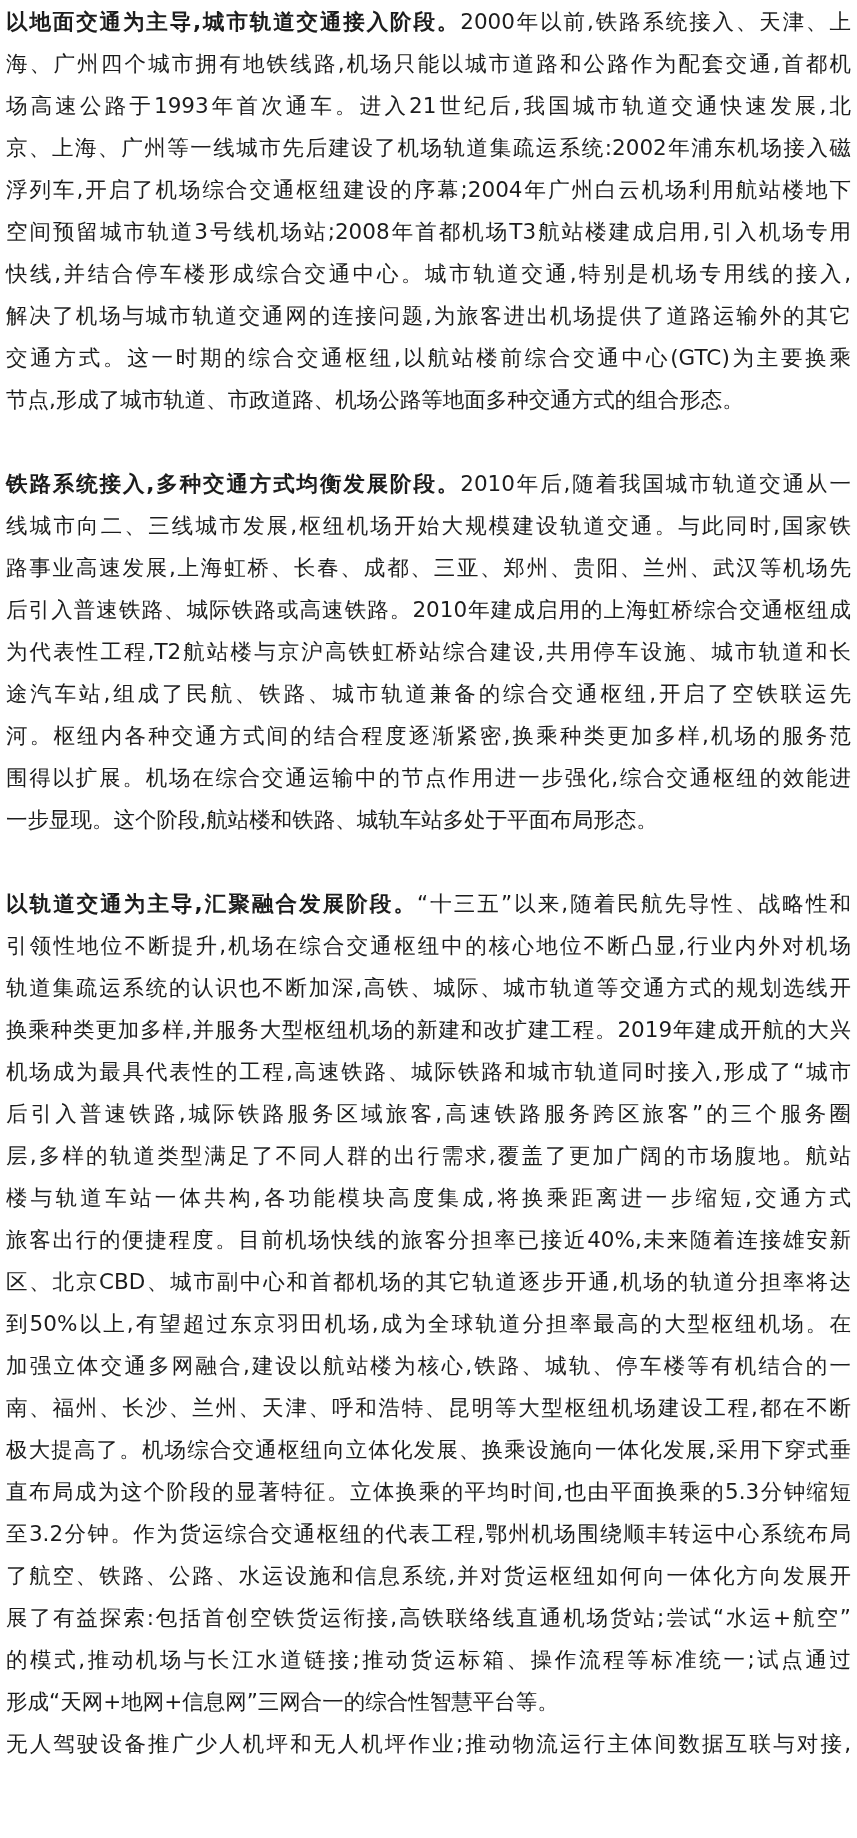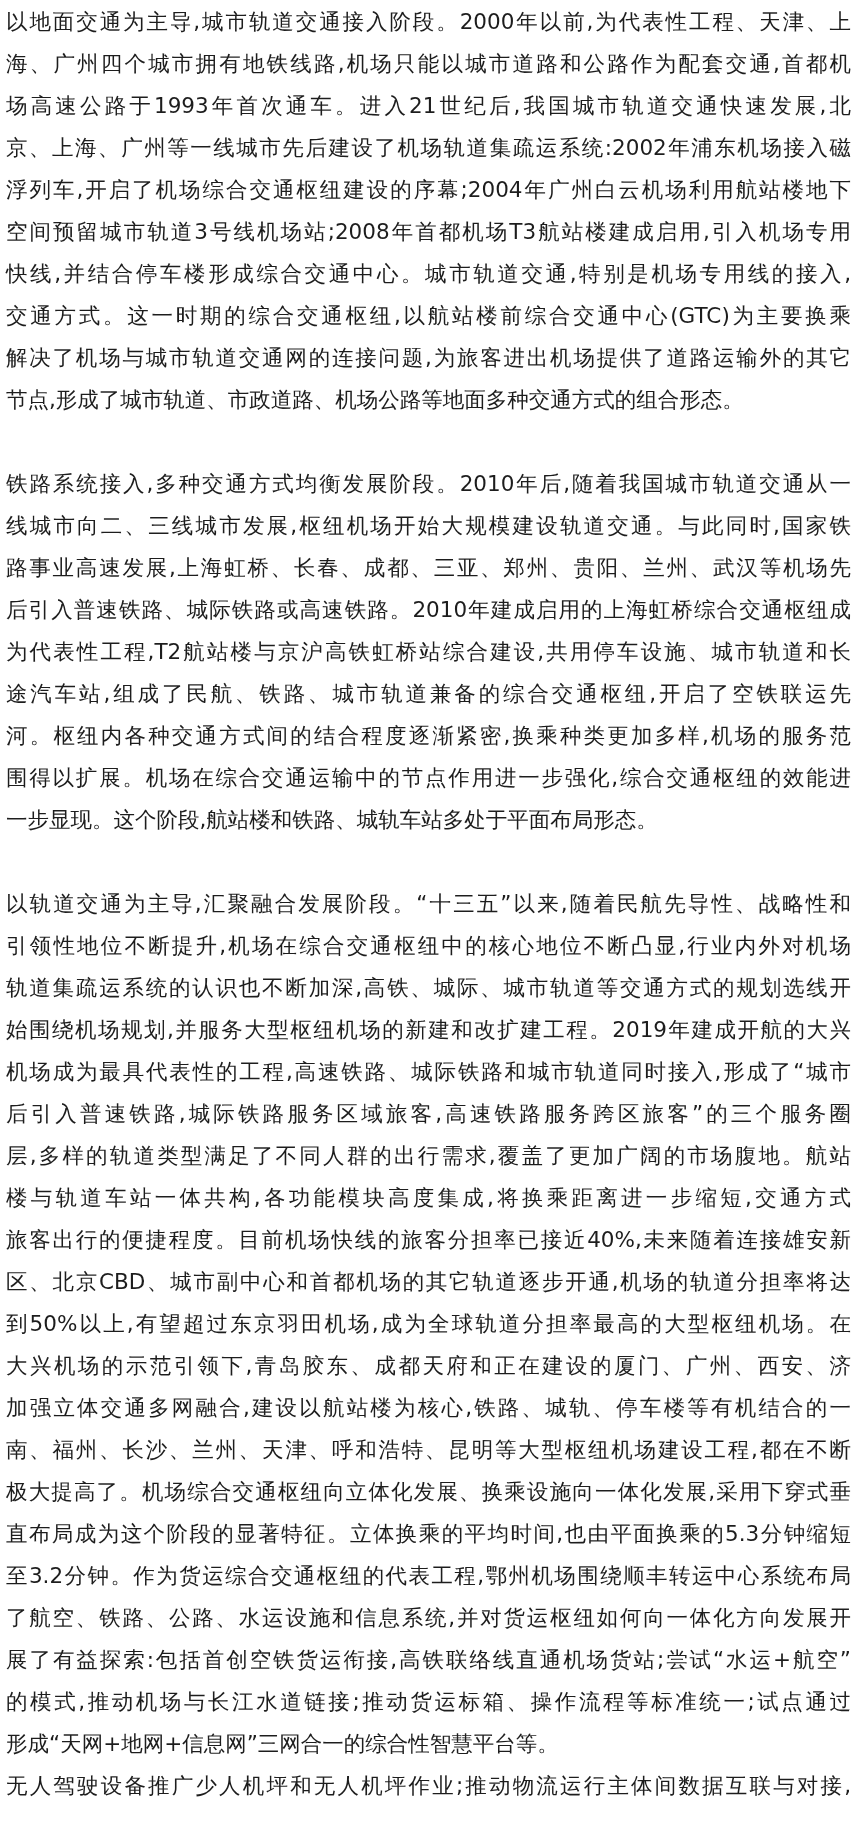--- a/index.html
+++ b/index.html
@@ -29,66 +29,65 @@
     text-align: justify;
     text-align-last: justify;
     word-break: keep-all;
     white-space: normal;
   }
   .line.last {
     text-align: left;
     text-align-last: left;
   }
   .line strong {
-    font-weight: normal;
+    font-weight: bold;
   }
 </style>
 </head>
 <body>
 
 <main class="doc">
 
   <section class="para">
-    <div class="line first"><strong>以地面交通为主导,城市轨道交通接入阶段。</strong><span>2000年以前,为代表性工程、天津、上</span></div>
+    <div class="line first"><strong>以地面交通为主导,城市轨道交通接入阶段。</strong><span>2000年以前,铁路系统接入、天津、上</span></div>
     <div class="line">海、广州四个城市拥有地铁线路,机场只能以城市道路和公路作为配套交通,首都机</div>
     <div class="line">场高速公路于1993年首次通车。进入21世纪后,我国城市轨道交通快速发展,北</div>
     <div class="line">京、上海、广州等一线城市先后建设了机场轨道集疏运系统:2002年浦东机场接入磁</div>
     <div class="line">浮列车,开启了机场综合交通枢纽建设的序幕;2004年广州白云机场利用航站楼地下</div>
     <div class="line">空间预留城市轨道3号线机场站;2008年首都机场T3航站楼建成启用,引入机场专用</div>
     <div class="line">快线,并结合停车楼形成综合交通中心。城市轨道交通,特别是机场专用线的接入,</div>
+    <div class="line">解决了机场与城市轨道交通网的连接问题,为旅客进出机场提供了道路运输外的其它</div>
     <div class="line">交通方式。这一时期的综合交通枢纽,以航站楼前综合交通中心(GTC)为主要换乘</div>
-    <div class="line">解决了机场与城市轨道交通网的连接问题,为旅客进出机场提供了道路运输外的其它</div>
     <div class="line last">节点,形成了城市轨道、市政道路、机场公路等地面多种交通方式的组合形态。</div>
   </section>
 
   <section class="para">
     <div class="line first"><strong>铁路系统接入,多种交通方式均衡发展阶段。</strong><span>2010年后,随着我国城市轨道交通从一</span></div>
     <div class="line">线城市向二、三线城市发展,枢纽机场开始大规模建设轨道交通。与此同时,国家铁</div>
     <div class="line">路事业高速发展,上海虹桥、长春、成都、三亚、郑州、贵阳、兰州、武汉等机场先</div>
     <div class="line">后引入普速铁路、城际铁路或高速铁路。2010年建成启用的上海虹桥综合交通枢纽成</div>
     <div class="line">为代表性工程,T2航站楼与京沪高铁虹桥站综合建设,共用停车设施、城市轨道和长</div>
     <div class="line">途汽车站,组成了民航、铁路、城市轨道兼备的综合交通枢纽,开启了空铁联运先</div>
     <div class="line">河。枢纽内各种交通方式间的结合程度逐渐紧密,换乘种类更加多样,机场的服务范</div>
     <div class="line">围得以扩展。机场在综合交通运输中的节点作用进一步强化,综合交通枢纽的效能进</div>
     <div class="line last">一步显现。这个阶段,航站楼和铁路、城轨车站多处于平面布局形态。</div>
   </section>
 
   <section class="para">
     <div class="line first"><strong>以轨道交通为主导,汇聚融合发展阶段。</strong><span>“十三五”以来,随着民航先导性、战略性和</span></div>
     <div class="line">引领性地位不断提升,机场在综合交通枢纽中的核心地位不断凸显,行业内外对机场</div>
     <div class="line">轨道集疏运系统的认识也不断加深,高铁、城际、城市轨道等交通方式的规划选线开</div>
-    <div class="line">始围绕机场规划,并服务大型枢纽机场的新建和改扩建工程。2019年建成开航的大兴</div>
+    <div class="line">换乘种类更加多样,并服务大型枢纽机场的新建和改扩建工程。2019年建成开航的大兴</div>
     <div class="line">机场成为最具代表性的工程,高速铁路、城际铁路和城市轨道同时接入,形成了“城市</div>
     <div class="line">后引入普速铁路,城际铁路服务区域旅客,高速铁路服务跨区旅客”的三个服务圈</div>
     <div class="line">层,多样的轨道类型满足了不同人群的出行需求,覆盖了更加广阔的市场腹地。航站</div>
     <div class="line">楼与轨道车站一体共构,各功能模块高度集成,将换乘距离进一步缩短,交通方式</div>
     <div class="line">旅客出行的便捷程度。目前机场快线的旅客分担率已接近40%,未来随着连接雄安新</div>
     <div class="line">区、北京CBD、城市副中心和首都机场的其它轨道逐步开通,机场的轨道分担率将达</div>
     <div class="line">到50%以上,有望超过东京羽田机场,成为全球轨道分担率最高的大型枢纽机场。在</div>
-    <div class="line">大兴机场的示范引领下,青岛胶东、成都天府和正在建设的厦门、广州、西安、济</div>
     <div class="line">加强立体交通多网融合,建设以航站楼为核心,铁路、城轨、停车楼等有机结合的一</div>
     <div class="line">南、福州、长沙、兰州、天津、呼和浩特、昆明等大型枢纽机场建设工程,都在不断</div>
     <div class="line">极大提高了。机场综合交通枢纽向立体化发展、换乘设施向一体化发展,采用下穿式垂</div>
     <div class="line">直布局成为这个阶段的显著特征。立体换乘的平均时间,也由平面换乘的5.3分钟缩短</div>
     <div class="line">至3.2分钟。作为货运综合交通枢纽的代表工程,鄂州机场围绕顺丰转运中心系统布局</div>
     <div class="line">了航空、铁路、公路、水运设施和信息系统,并对货运枢纽如何向一体化方向发展开</div>
     <div class="line">展了有益探索:包括首创空铁货运衔接,高铁联络线直通机场货站;尝试“水运+航空”</div>
     <div class="line">的模式,推动机场与长江水道链接;推动货运标箱、操作流程等标准统一;试点通过</div>
     <div class="line last">形成“天网+地网+信息网”三网合一的综合性智慧平台等。</div>
     <div class="line">无人驾驶设备推广少人机坪和无人机坪作业;推动物流运行主体间数据互联与对接,</div>

